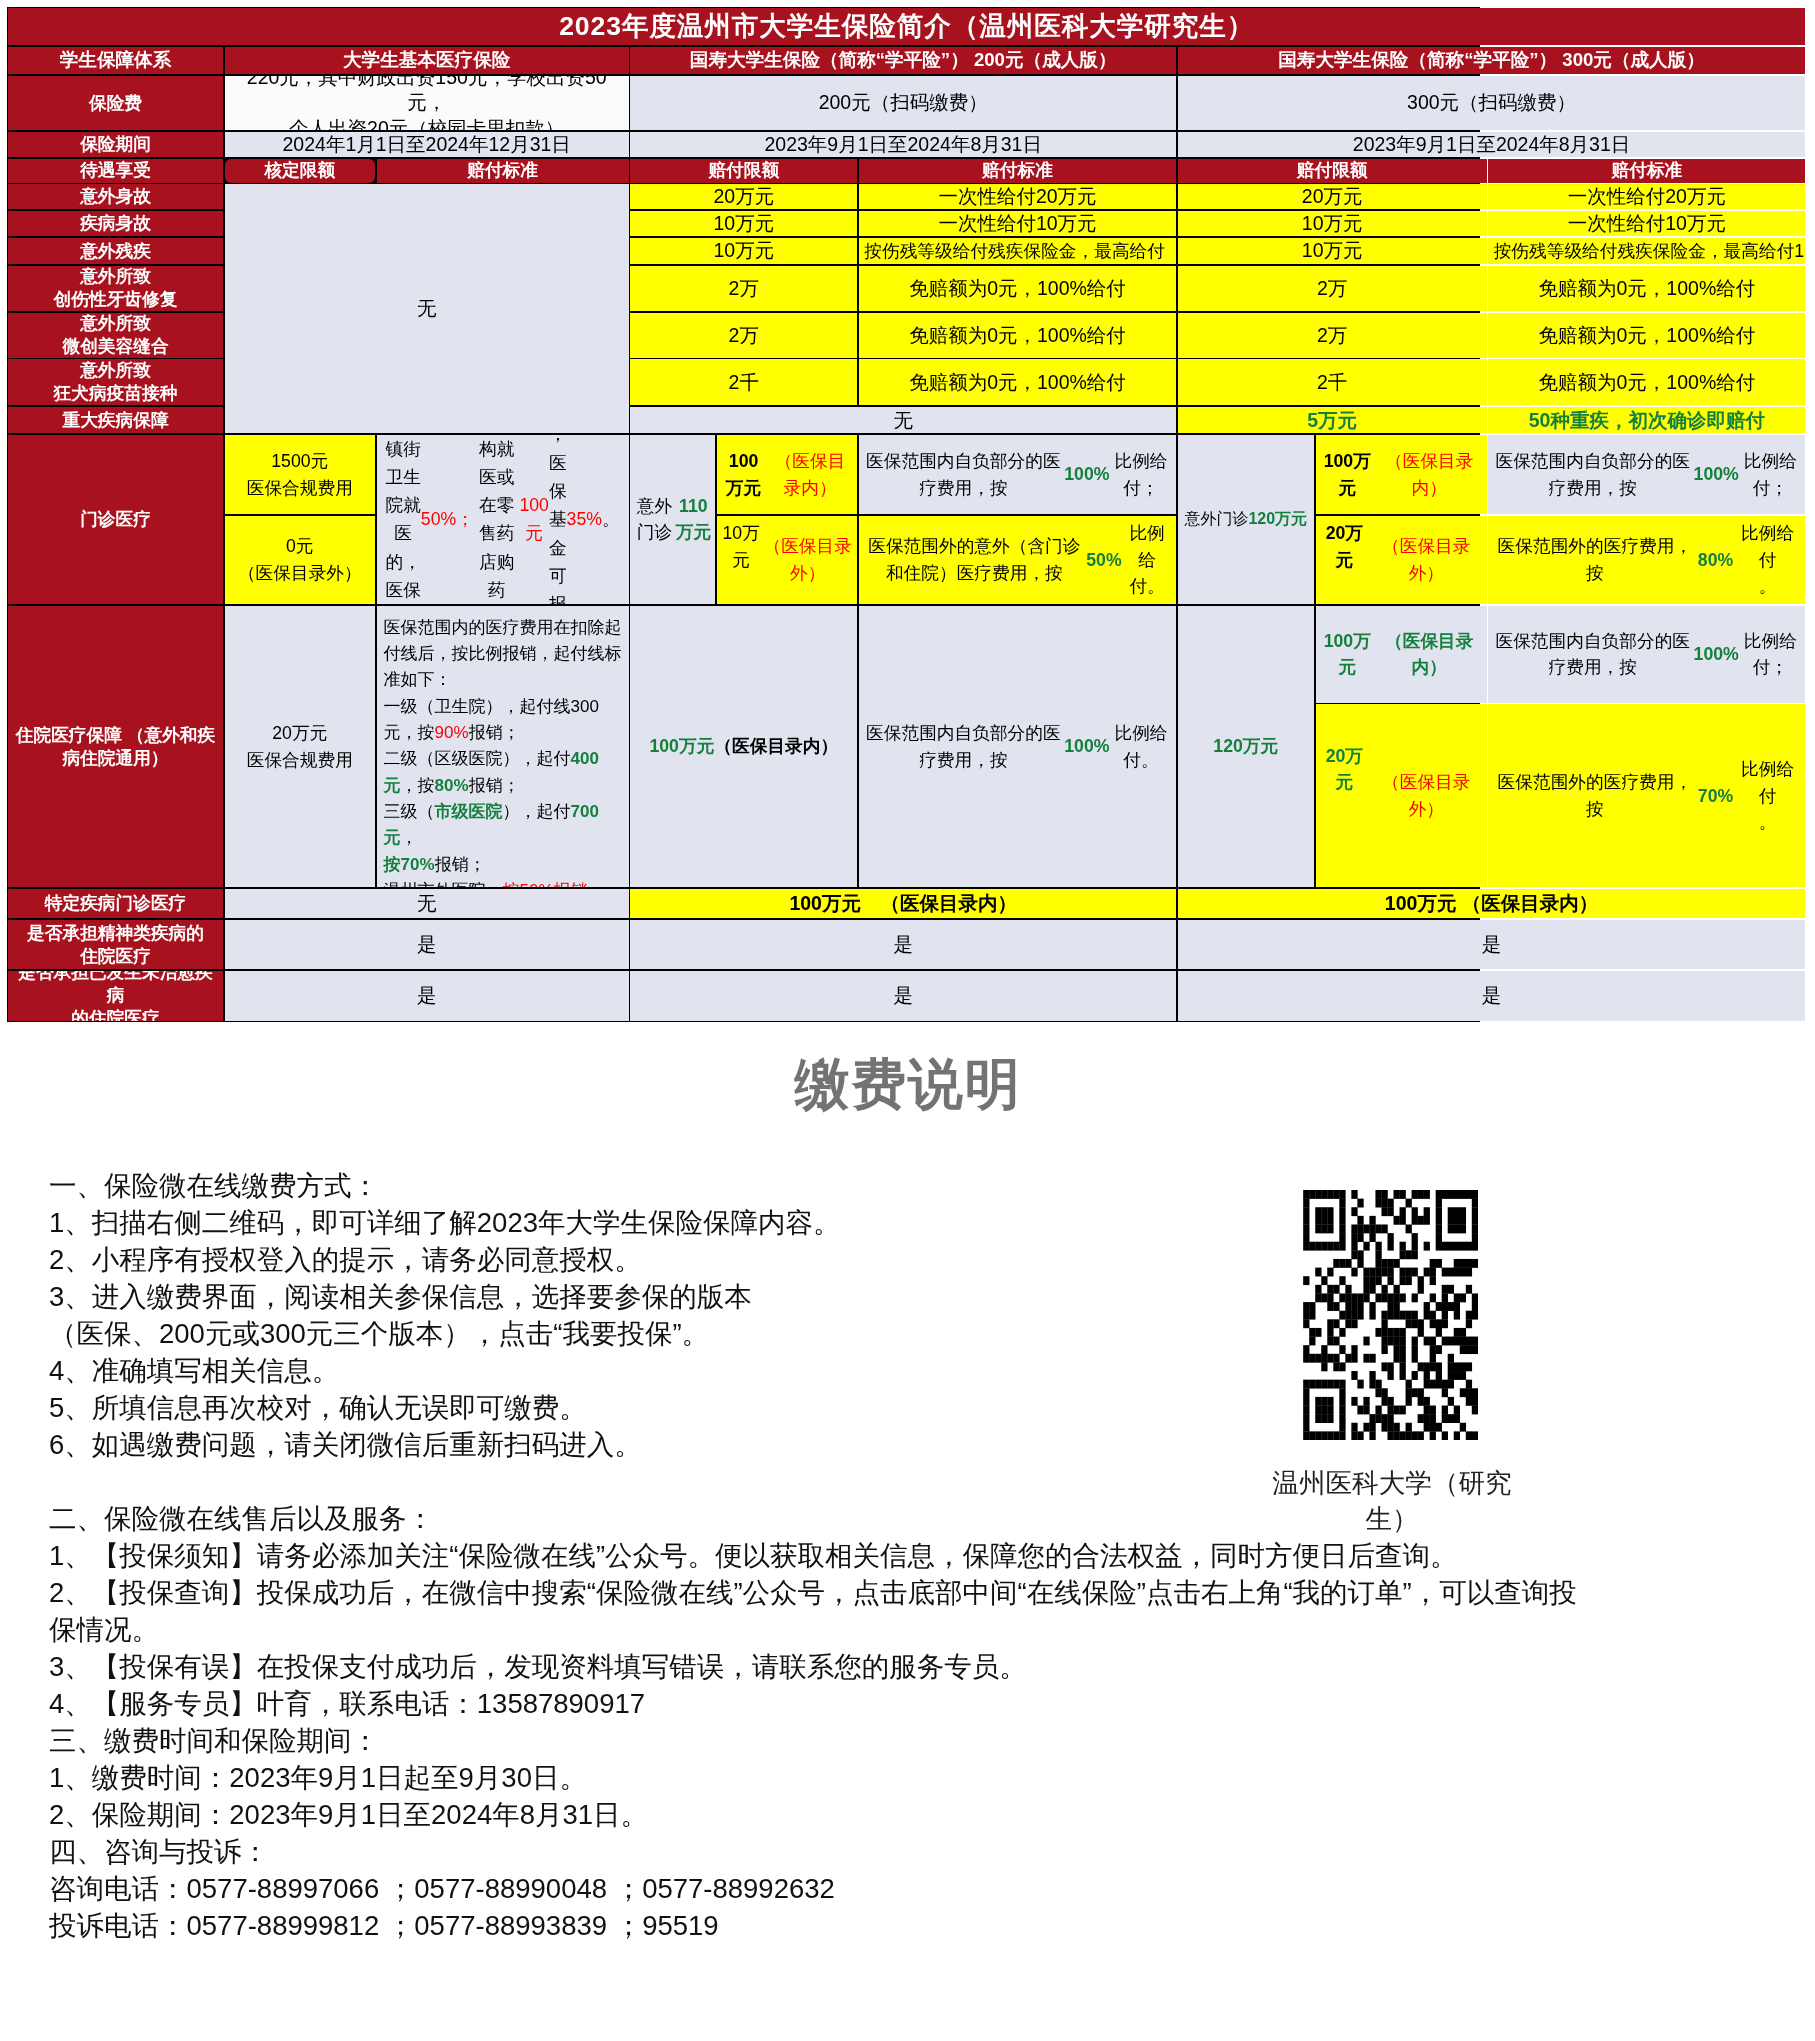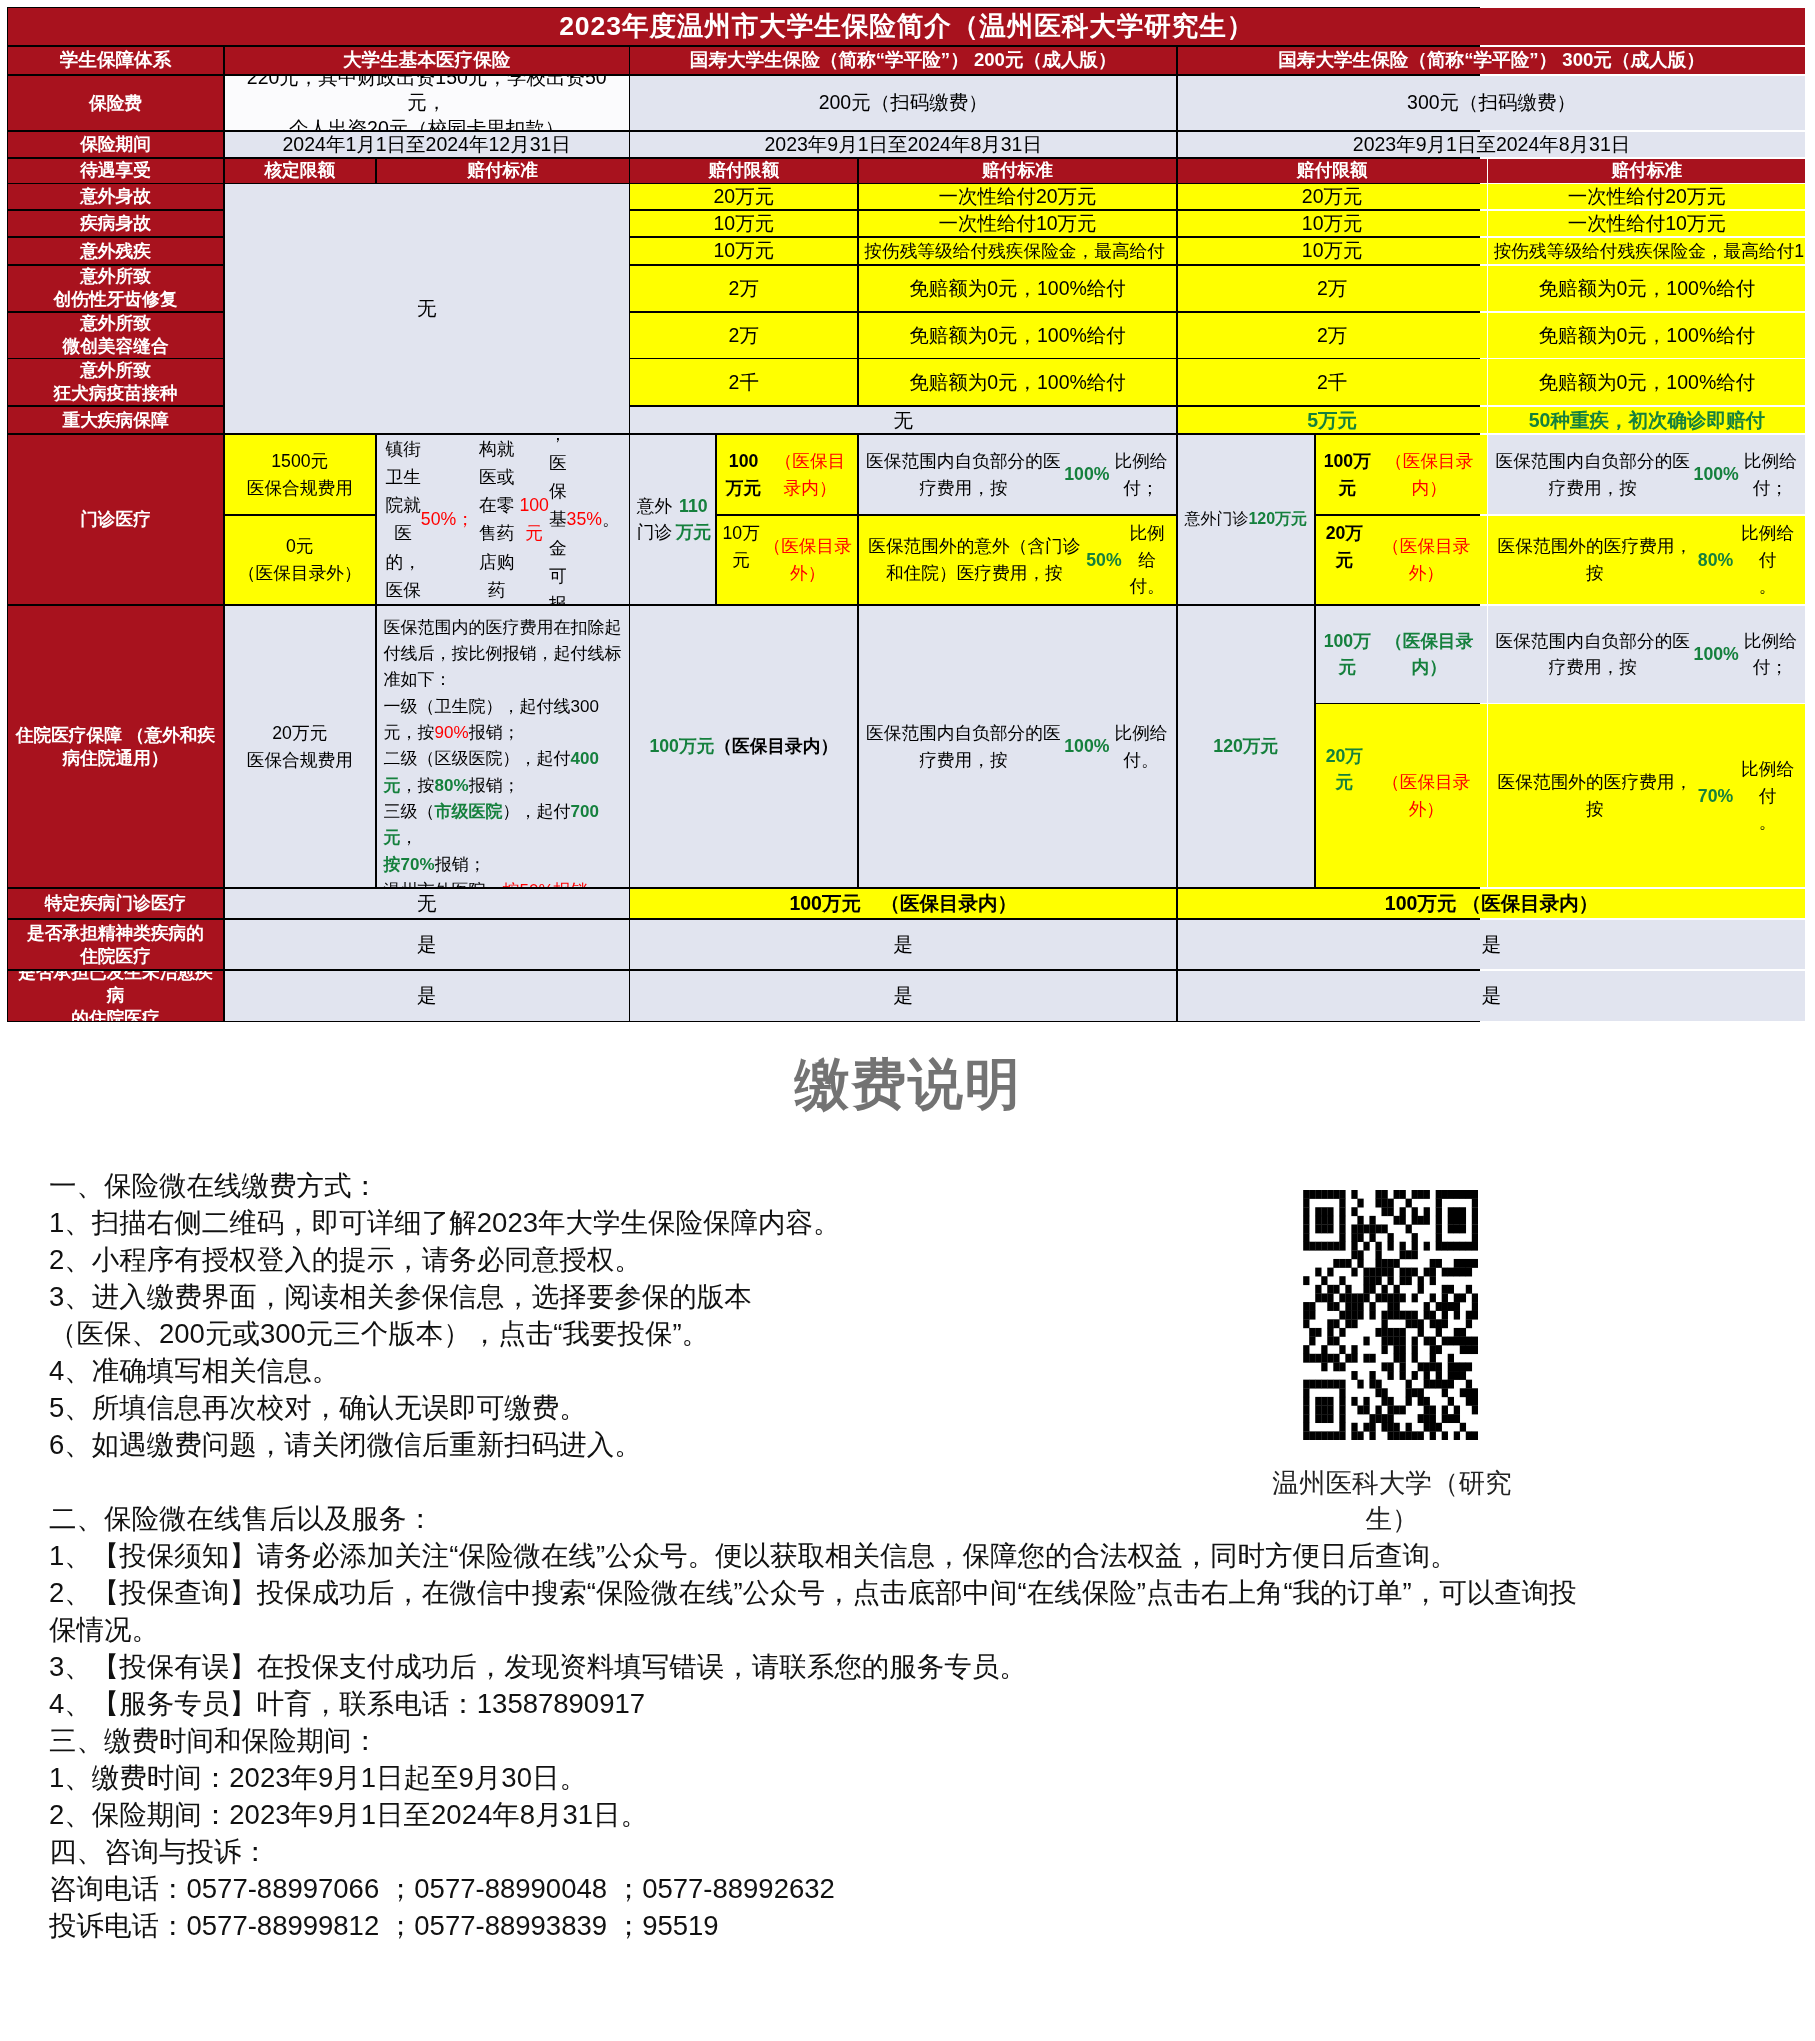--- a/index.html
+++ b/index.html
@@ -64,21 +64,21 @@
     <div class="cell bg-red" style="grid-area: 3 / 1 / span 1 / span 1;"><span>保险费</span></div>
     <div class="cell bg-white" style="grid-area: 3 / 2 / span 1 / span 2;"><span>220元，其中财政出资150元，学校出资50元，
 个人出资20元（校园卡里扣款）</span></div>
     <div class="cell bg-gray" style="grid-area: 3 / 4 / span 1 / span 3;"><span>200元（扫码缴费）</span></div>
     <div class="cell bg-gray" style="grid-area: 3 / 7 / span 1 / span 3;"><span>300元（扫码缴费）</span></div>
     <div class="cell bg-red" style="grid-area: 4 / 1 / span 1 / span 1;"><span>保险期间</span></div>
     <div class="cell bg-gray" style="grid-area: 4 / 2 / span 1 / span 2;"><span>2024年1月1日至2024年12月31日</span></div>
     <div class="cell bg-gray" style="grid-area: 4 / 4 / span 1 / span 3;"><span>2023年9月1日至2024年8月31日</span></div>
     <div class="cell bg-gray" style="grid-area: 4 / 7 / span 1 / span 3;"><span>2023年9月1日至2024年8月31日</span></div>
     <div class="cell bg-red" style="grid-area: 5 / 1 / span 1 / span 1;"><span>待遇享受</span></div>
-    <div class="cell bg-red" style="grid-area: 5 / 2 / span 1 / span 1;"><span>核定限额</span></div>
+    <div class="cell bg-red" style="grid-area: 5 / 2 / span 1 / span 1; border-radius: 6px;"><span>核定限额</span></div>
     <div class="cell bg-red" style="grid-area: 5 / 3 / span 1 / span 1;"><span>赔付标准</span></div>
     <div class="cell bg-red" style="grid-area: 5 / 4 / span 1 / span 2;"><span>赔付限额</span></div>
     <div class="cell bg-red" style="grid-area: 5 / 6 / span 1 / span 1;"><span>赔付标准</span></div>
     <div class="cell bg-red" style="grid-area: 5 / 7 / span 1 / span 2;"><span>赔付限额</span></div>
     <div class="cell bg-red" style="grid-area: 5 / 9 / span 1 / span 1;"><span>赔付标准</span></div>
     <div class="cell bg-red" style="grid-area: 6 / 1 / span 1 / span 1;"><span>意外身故</span></div>
     <div class="cell bg-gray" style="grid-area: 6 / 2 / span 7 / span 2;"><span>无</span></div>
     <div class="cell bg-yellow" style="grid-area: 6 / 4 / span 1 / span 2;"><span>20万元</span></div>
     <div class="cell bg-yellow" style="grid-area: 6 / 6 / span 1 / span 1;"><span>一次性给付20万元</span></div>
     <div class="cell bg-yellow" style="grid-area: 6 / 7 / span 1 / span 2;"><span>20万元</span></div>

